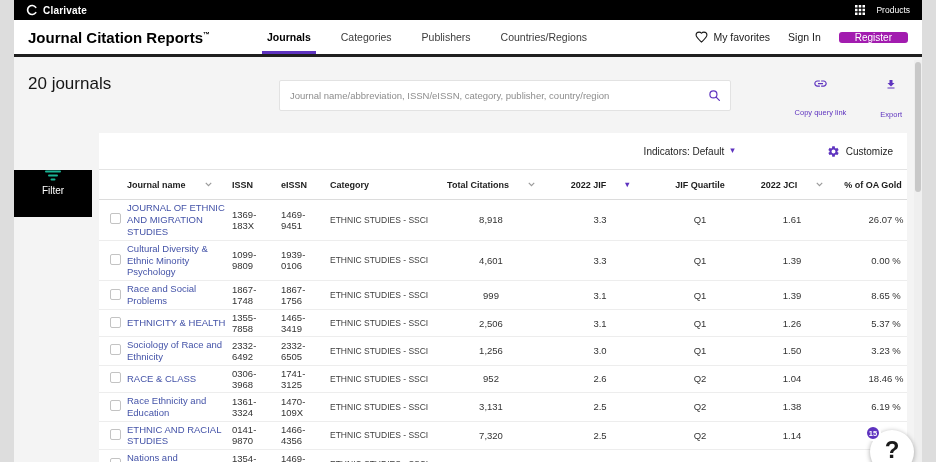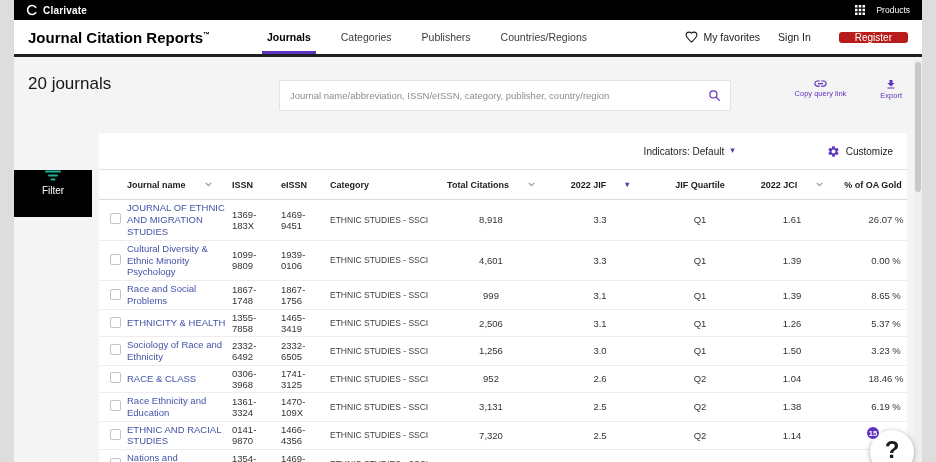--- a/index.html
+++ b/index.html
@@ -18,33 +18,33 @@
             display:flex; align-items:stretch; padding:0 14px; border-bottom:3px solid #1f1f1f; z-index:5; }
   .app-title { align-self:center; font-size:15px; font-weight:bold; color:#000; white-space:nowrap; }
   .app-title sup { font-size:7px; }
   .nav { display:flex; margin-left:42px; }
   .nav-item { position:relative; display:flex; align-items:center; padding:0 15px; font-size:10.5px; color:#3c3c3c; cursor:pointer; }
   .nav-item.active { color:#000; font-weight:bold; }
   .nav-item.active::after { content:""; position:absolute; left:10px; right:10px; bottom:0; height:3px; background:#5E33BF; }
   .appbar-right { margin-left:auto; display:flex; align-items:center; gap:18px; }
   .favorites { display:flex; align-items:center; gap:5px; font-size:10.5px; color:#1a1a1a; cursor:pointer; }
   .signin { font-size:10.5px; color:#1a1a1a; cursor:pointer; }
-  .register-btn { background:#b91c1c; color:#fff; border:none; border-radius:3px; font-size:10px;
-                  padding:0 16px; font-family:inherit; cursor:pointer;margin-left:10px; }
+  .register-btn { background:#a21caf; color:#fff; border:none; border-radius:3px; font-size:10px;
+                  padding:0 16px; font-family:inherit; cursor:pointer; }
 
   
   .result-count { position:absolute; left:14px; top:74px; font-size:17px; font-weight:400; color:#161616; }
   .searchwrap { position:absolute; left:265px; top:80px; width:452px; height:31px; background:#fff;
                 border:1px solid #e2e2e2; border-radius:2px; display:flex; align-items:center; }
   .searchwrap input { flex:1; height:100%; border:none; outline:none; background:transparent;
                       font-family:inherit; font-size:9.5px; color:#555; padding:0 10px; }
   .searchwrap input::placeholder { color:#8d8d8d; }
   .search-btn { border:none; background:transparent; padding:0 9px; cursor:pointer; display:flex; align-items:center; }
   .actions { position:absolute; right:20px; top:78px; display:flex; gap:34px; }
-  .action { display:flex; flex-direction:column; align-items:center; gap:0; color:#5E33BF;
+  .action { display:flex; flex-direction:column; align-items:center; gap:19px; color:#5E33BF;
             font-size:7.5px; cursor:pointer; background:none; border:none; font-family:inherit; }
 
   
   .filter-btn { position:absolute; left:0; top:170px; width:78px; height:47px; background:#000; color:#fff;
                 display:flex; flex-direction:column; align-items:center; gap:4px;
                 font-size:10px; cursor:pointer; z-index:4; }
 
   
   .panel { position:absolute; left:85px; right:15px; top:133px; bottom:0; background:#fff; overflow:hidden; }
   .panel-top { height:37px; display:flex; align-items:center; justify-content:flex-end;

